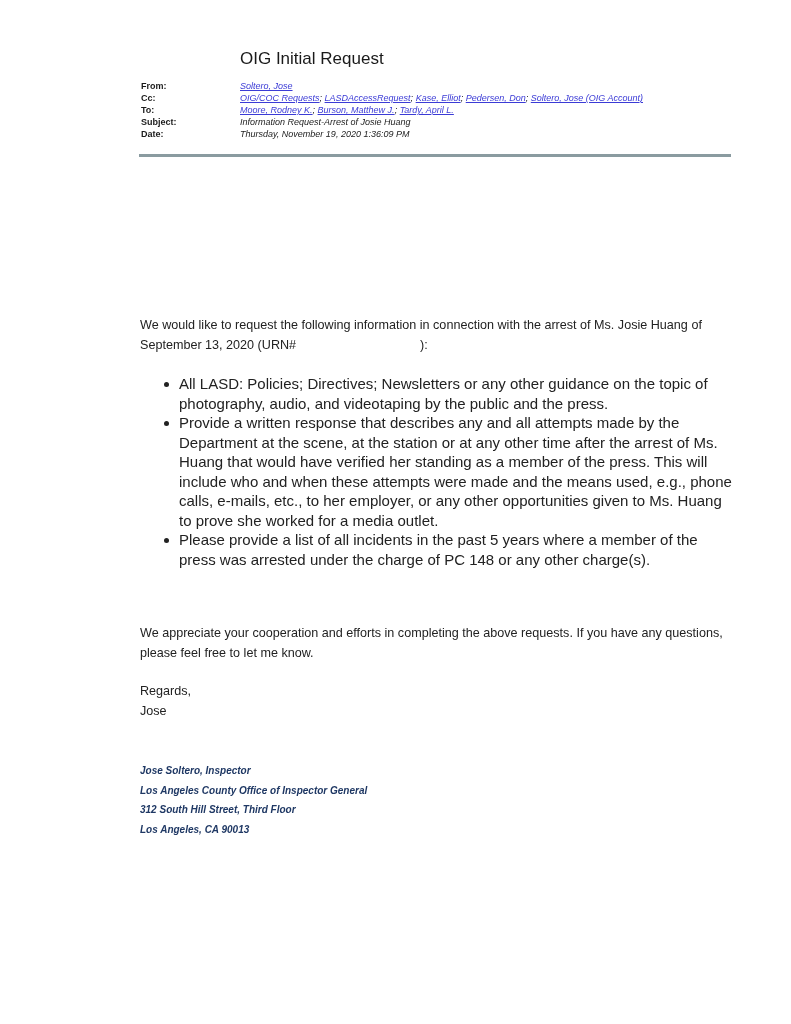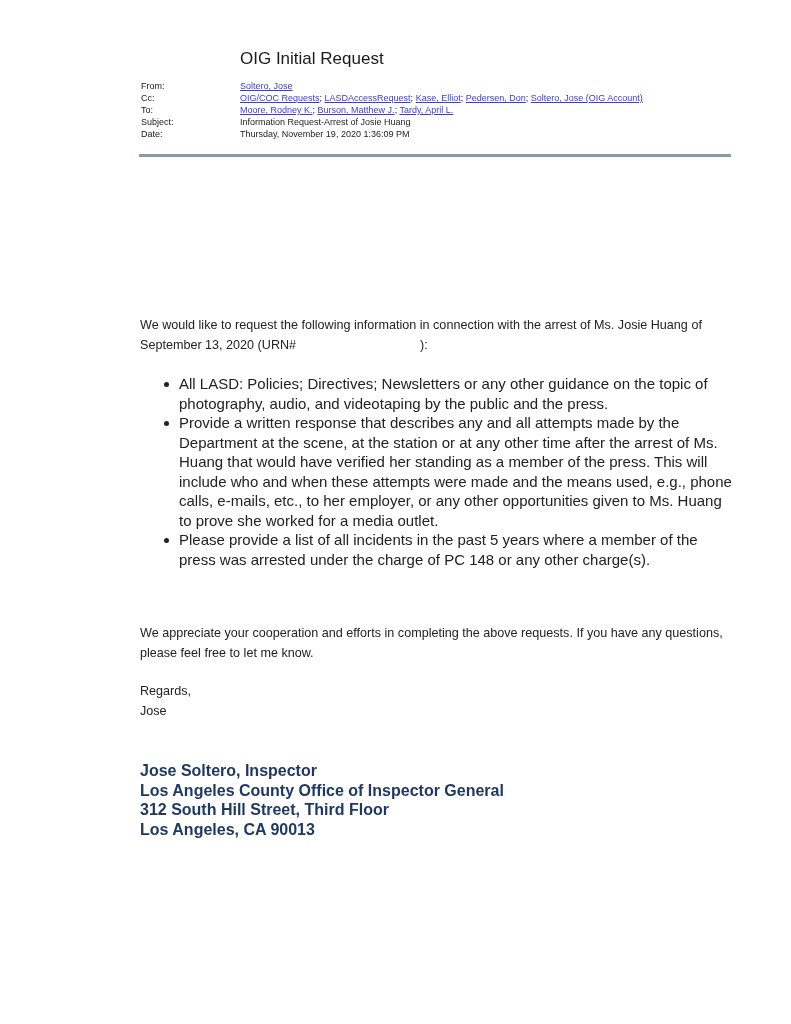--- a/index.html
+++ b/index.html
@@ -34,26 +34,27 @@
       font-family: "Liberation Sans", sans-serif;
       font-size: 9px;
     }
     .header-row {
       display: flex;
       height: 12px;
       line-height: 12px;
     }
     .header-label {
       width: 99px;
-      font-weight: normal;
+      font-weight: bold;
       color: #1a1a1a;
     }
     .header-value {
       color: #222222;
       white-space: nowrap;
+      font-style: italic;
     }
     .link {
       color: #3b3bd6;
       text-decoration: underline;
       cursor: pointer;
     }
     .sep { color: #222; }
     .divider {
       position: absolute;
       left: 100px;
@@ -101,24 +102,25 @@
       border-radius: 50%;
       background: #222222;
     }
     .closing { top: 624px; width: 595px; }
     .regards { top: 682px; }
     .signature {
       position: absolute;
       left: 101px;
       top: 761px;
       font-family: "Liberation Sans", sans-serif;
-      font-size: 16px;
+      font-size: 10px;
       line-height: 19.5px;
       font-weight: bold;
       color: #1f3864;
+      font-style: italic;
     }
     .signature div { white-space: nowrap; }
   </style>
 </head>
 <body>
 
 <div class="page">
 
   <div class="doc-title">OIG Initial Request</div>
 

